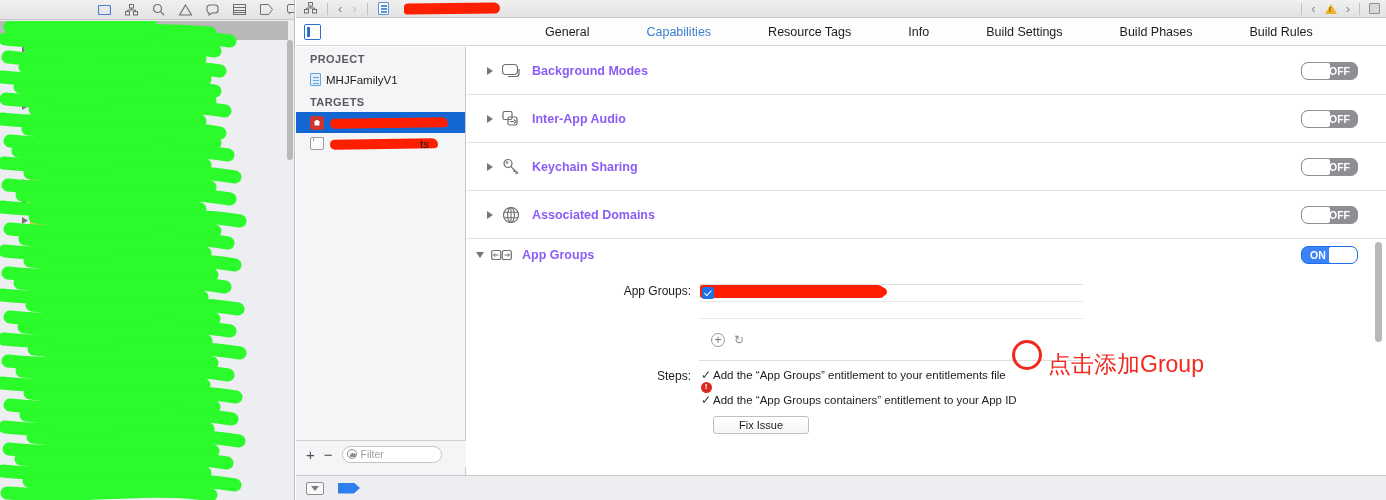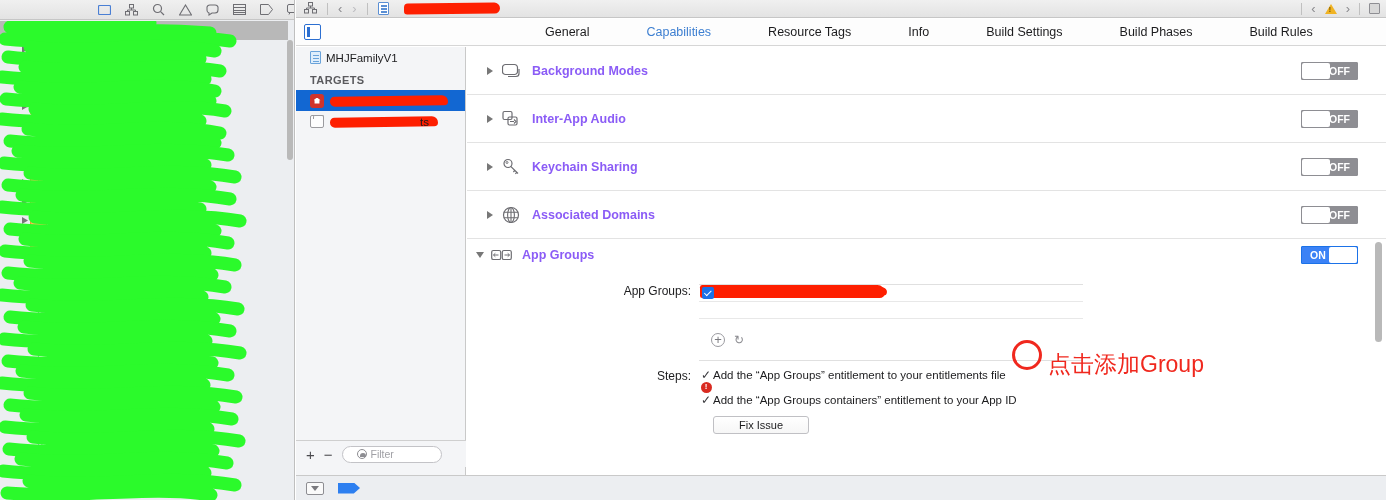--- a/index.html
+++ b/index.html
@@ -214,21 +214,21 @@
     border-top: 1px solid #cfcfcf;
     background: #f4f5f7;
     display:flex; align-items:center; gap: 9px;
     padding-left: 10px;
   }
   .pm-btn { font-size: 15px; color:#4a4a4e; line-height: 1; cursor: default;}
   #filter-field {
     width: 100px; height: 17px;
     border: 1px solid #c3c3c7; border-radius: 9px;
     background: #fff;
-    display:flex; align-items:center; gap:4px; padding-left: 14px;
+    display:flex; align-items:center; gap:4px; padding-left: 4px;
     font-size: 10.5px; color: #a0a0a5;
   }
   .filter-circ { width:10px;height:10px;border:1px solid #8d8d92;border-radius:50%;position:relative;flex:0 0 10px;}
   .filter-circ::after{content:"";position:absolute;left:2px;top:3px;width:6px;height:4px;background:#8d8d92;border-radius:3px 3px 0 0;}
 
   
   #cap-list {
     position: absolute; left: 171px; top: 47px;
     width: 919px; height: 430px;
     background: #ffffff;
@@ -254,21 +254,21 @@
   .cap-icon {
     width: 22px; height: 22px; flex: 0 0 22px;
     margin-left: 6px; margin-right: 9px;
     display:flex;align-items:center;justify-content:center;
     color: #6d6d72;
   }
   .cap-icon svg { display:block; }
   .cap-name { font-size: 12.5px; font-weight: bold; color: #8b5cf6; }
   .switch {
     position: absolute; right: 28px; top: 50%; transform: translateY(-50%);
-    width: 57px; height: 18px; border-radius: 1px;
+    width: 57px; height: 18px; border-radius: 7px;
     display: flex; align-items: center;
     font-size: 10.5px; font-weight: bold;
     overflow: hidden;
   }
   .switch.off { background: #8e8e93; border: 1px solid #8e8e93; justify-content: flex-end; }
   .switch.off .knob { position:absolute; left:0; top:0; width:28px; height:16px; background:#fff; border-radius:2px; }
   .switch.off .lbl { color:#fff; padding-right: 7px; z-index:1;}
   .switch.on { background: #3b82f6; border: 1px solid #1b72e8; justify-content: flex-start; }
   .switch.on .knob { position:absolute; right:0; top:0; width:28px; height:16px; background:#fff; border-radius:2px; }
   .switch.on .lbl { color:#fff; padding-left: 8px; z-index:1;}
@@ -673,20 +673,21 @@
         <div class="tab active">Capabilities</div>
         <div class="tab">Resource Tags</div>
         <div class="tab">Info</div>
         <div class="tab">Build Settings</div>
         <div class="tab">Build Phases</div>
         <div class="tab">Build Rules</div>
       </div>
     </div>
 
     <div id="targets-pane">
+      <div class="tp-header">PROJECT</div>
       <div class="tp-row">
         <span class="proj-icon"></span>
         <span>MHJFamilyV1</span>
       </div>
       <div class="tp-header">TARGETS</div>
       <div class="tp-row selected">
         <span class="app-icon"></span>
         <span class="redact-bar" style="width:118px;"></span>
       </div>
       <div class="tp-row">

